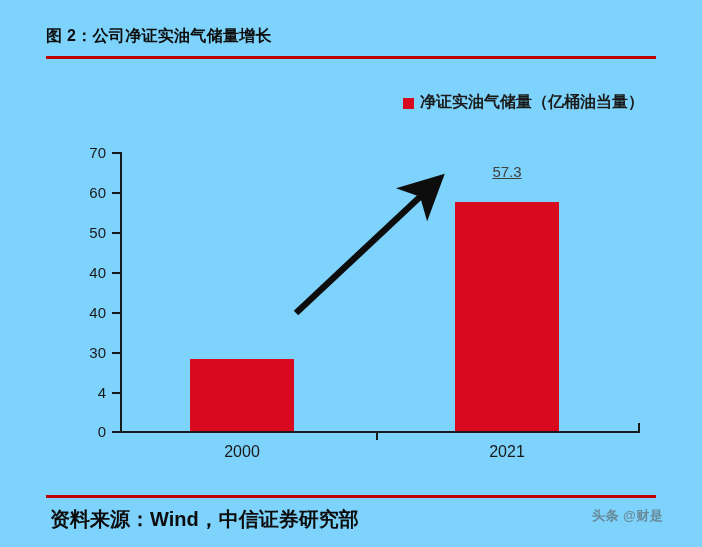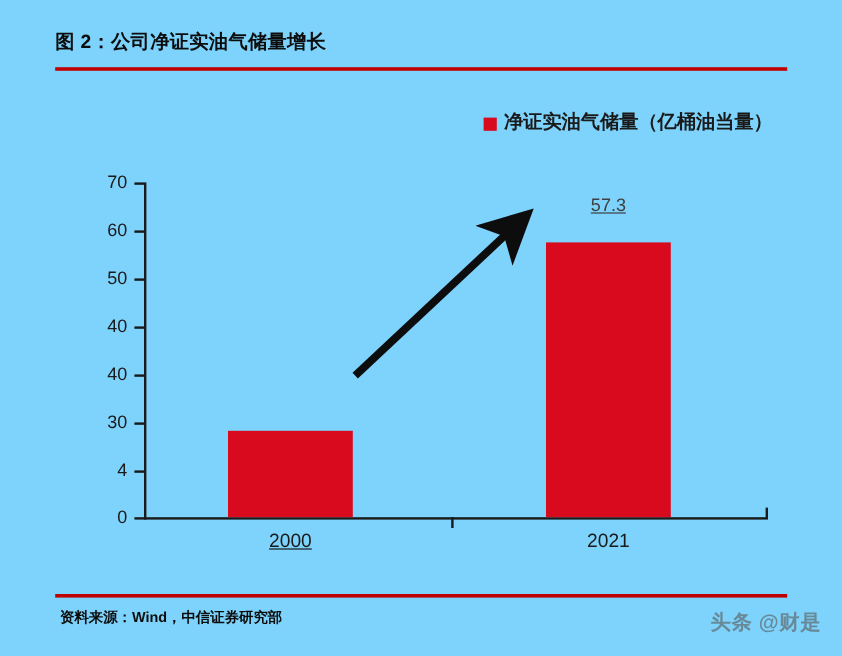--- a/index.html
+++ b/index.html
@@ -185,30 +185,30 @@
     left: 46px;
     top: 495px;
     width: 610px;
     height: 3px;
     background: #c00000;
   }
   .footer-src {
     position: absolute;
     left: 50px;
     top: 506px;
-    font-size: 12px;
+    font-size: 20px;
     font-weight: bold;
     color: #0d0d0d;
     white-space: nowrap;
   }
   .watermark {
     position: absolute;
     left: 592px;
     top: 507px;
-    font-size: 17px;
+    font-size: 13px;
     font-weight: bold;
     color: #5c5c5c;
     opacity: 0.62;
     white-space: nowrap;
     letter-spacing: 0.5px;
   }
 </style>
 </head>
 <body>
 
@@ -265,21 +265,21 @@
 
     <div class="x-axis-line"></div>
     <div class="cat-tick" style="left:376px;"></div>
     <div class="axis-end-tick" style="left:638px; top:423px;"></div>
 
     <div class="bar" style="left:190px; top:359px; width:104px; height:72px;"></div>
 
     <div class="bar" style="left:455px; top:202px; width:104px; height:229px;"></div>
     <div class="bar-value" style="left:457px; top:163px; width:100px;">57.3</div>
 
-    <div class="cat-label" style="left:192px; top:443px; width:100px;text-decoration:underline;">2000</div>
+    <div class="cat-label" style="left:192px; top:443px; width:100px;">2000</div>
     <div class="cat-label" style="left:457px; top:443px; width:100px;">2021</div>
 
     <svg class="annot-svg" viewBox="0 0 180 160">
       <defs>
         <marker id="ah" markerWidth="7" markerHeight="7" refX="2.2" refY="3.5" orient="auto" markerUnits="strokeWidth">
           <path d="M0,0 L7,3.5 L0,7 L1.8,3.5 z" fill="#0d0d0d"></path>
         </marker>
       </defs>
       <line x1="26" y1="148" x2="152" y2="30" stroke="#0d0d0d" stroke-width="6.5" stroke-linecap="butt" marker-end="url(#ah)"></line>
     </svg>

